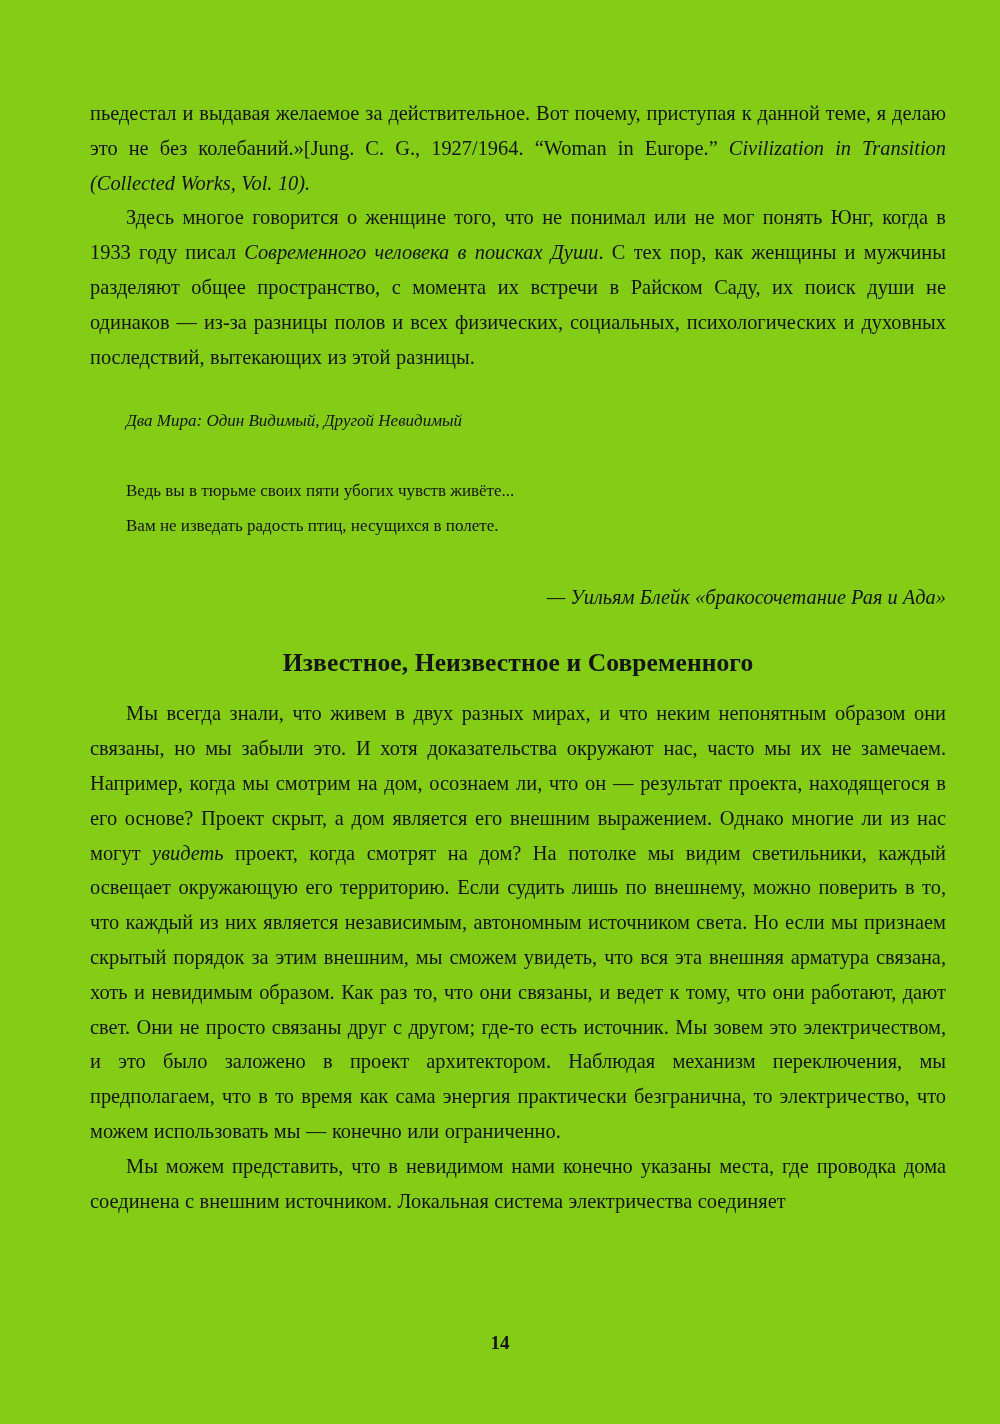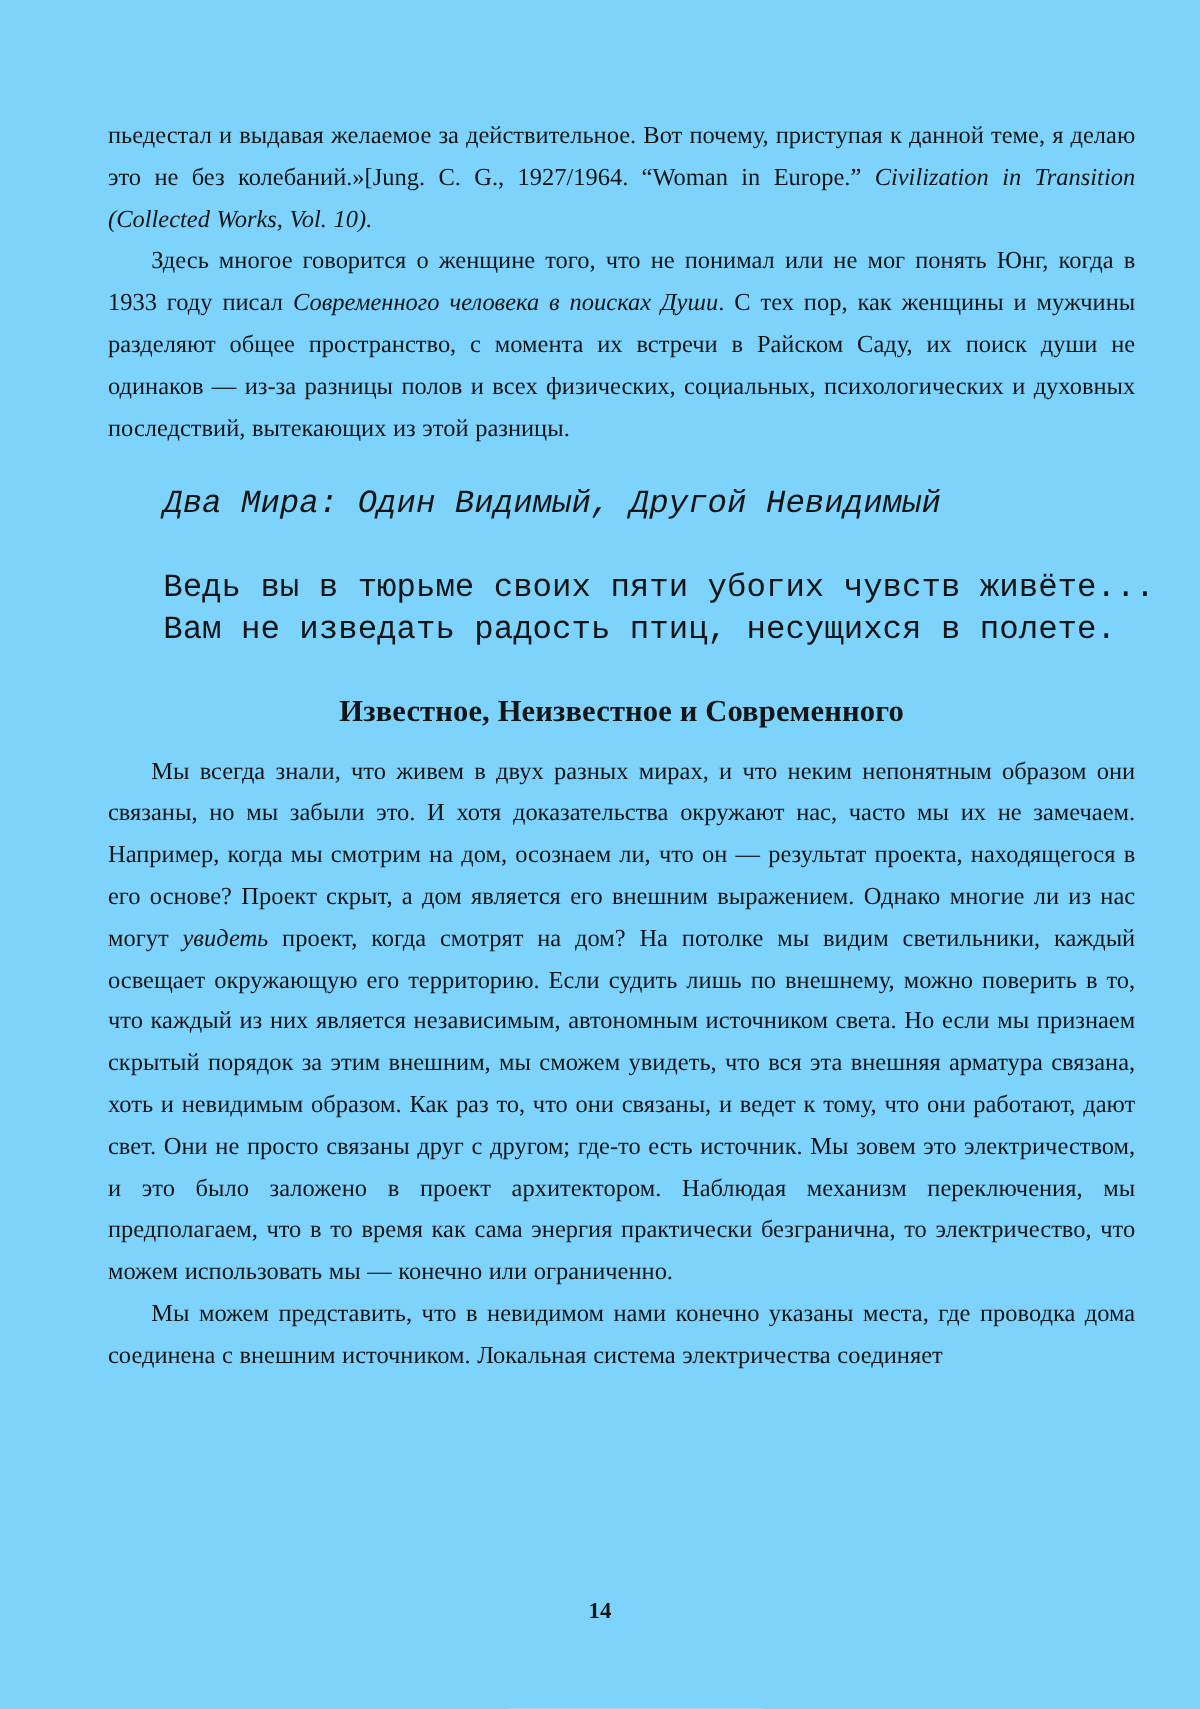--- a/index.html
+++ b/index.html
@@ -16,21 +16,21 @@
     color: #151515;
     overflow: hidden;
   }
 
   .page {
     position: absolute;
     left: 0;
     top: 0;
     width: 1000px;
     height: 1424px;
-    background: #7dd3fc;
+    background: #84cc16;
   }
 
   .text-block {
     position: absolute;
     left: 90px;
     top: 96px;
     width: 856px;
   }
 
   p.body-par {
@@ -47,24 +47,23 @@
     text-indent: 0;
   }
 
   .ital {
     font-style: italic;
   }
 
   
   .poem {
     margin-top: 30px;
-    margin-left: 46px;
-    font-size: 27px;
+    margin-left: 36px;
+    font-size: 17px;
     line-height: 34.8px;
-    font-family: Liberation Mono, monospace;
   }
   .poem-title {
     font-style: italic;
     white-space: nowrap;
   }
   .poem-line {
     white-space: nowrap;
   }
   .poem-gap {
     height: 34.8px;
@@ -110,20 +109,21 @@
 
     <p class="body-par"><span>Здесь многое говорится о женщине того, что не понимал или не мог понять Юнг, когда в 1933 году писал </span><span class="ital">Современного человека в поисках Души</span><span>. С тех пор, как женщины и мужчины разделяют общее пространство, с момента их встречи в Райском Саду, их поиск души не одинаков — из-за разницы полов и всех физических, социальных, психологических и духовных последствий, вытекающих из этой разницы.</span></p>
 
     <div class="poem">
       <div class="poem-title">Два Мира: Один Видимый, Другой Невидимый</div>
       <div class="poem-gap"></div>
       <div class="poem-line">Ведь вы в тюрьме своих пяти убогих чувств живёте...</div>
       <div class="poem-line">Вам не изведать радость птиц, несущихся в полете.</div>
     </div>
 
+    <div class="attribution">— Уильям Блейк «бракосочетание Рая и Ада»</div>
 
     <h2 class="section-heading">Известное, Неизвестное и Современного</h2>
 
     <p class="body-par"><span>Мы всегда знали, что живем в двух разных мирах, и что неким непонятным образом они связаны, но мы забыли это. И хотя доказательства окружают нас, часто мы их не замечаем. Например, когда мы смотрим на дом, осознаем ли, что он — результат проекта, находящегося в его основе? Проект скрыт, а дом является его внешним выражением. Однако многие ли из нас могут </span><span class="ital">увидеть</span><span> проект, когда смотрят на дом? На потолке мы видим светильники, каждый освещает окружающую его территорию. Если судить лишь по внешнему, можно поверить в то, что каждый из них является независимым, автономным источником света. Но если мы признаем скрытый порядок за этим внешним, мы сможем увидеть, что вся эта внешняя арматура связана, хоть и невидимым образом. Как раз то, что они связаны, и ведет к тому, что они работают, дают свет. Они не просто связаны друг с другом; где-то есть источник. Мы зовем это электричеством, и это было заложено в проект архитектором. Наблюдая механизм переключения, мы предполагаем, что в то время как сама энергия практически безгранична, то электричество, что можем использовать мы — конечно или ограниченно.</span></p>
 
     <p class="body-par"><span>Мы можем представить, что в невидимом нами конечно указаны места, где проводка дома соединена с внешним источником. Локальная система электричества соединяет</span></p>
 
   </div>
 
   <div class="folio">14</div>

